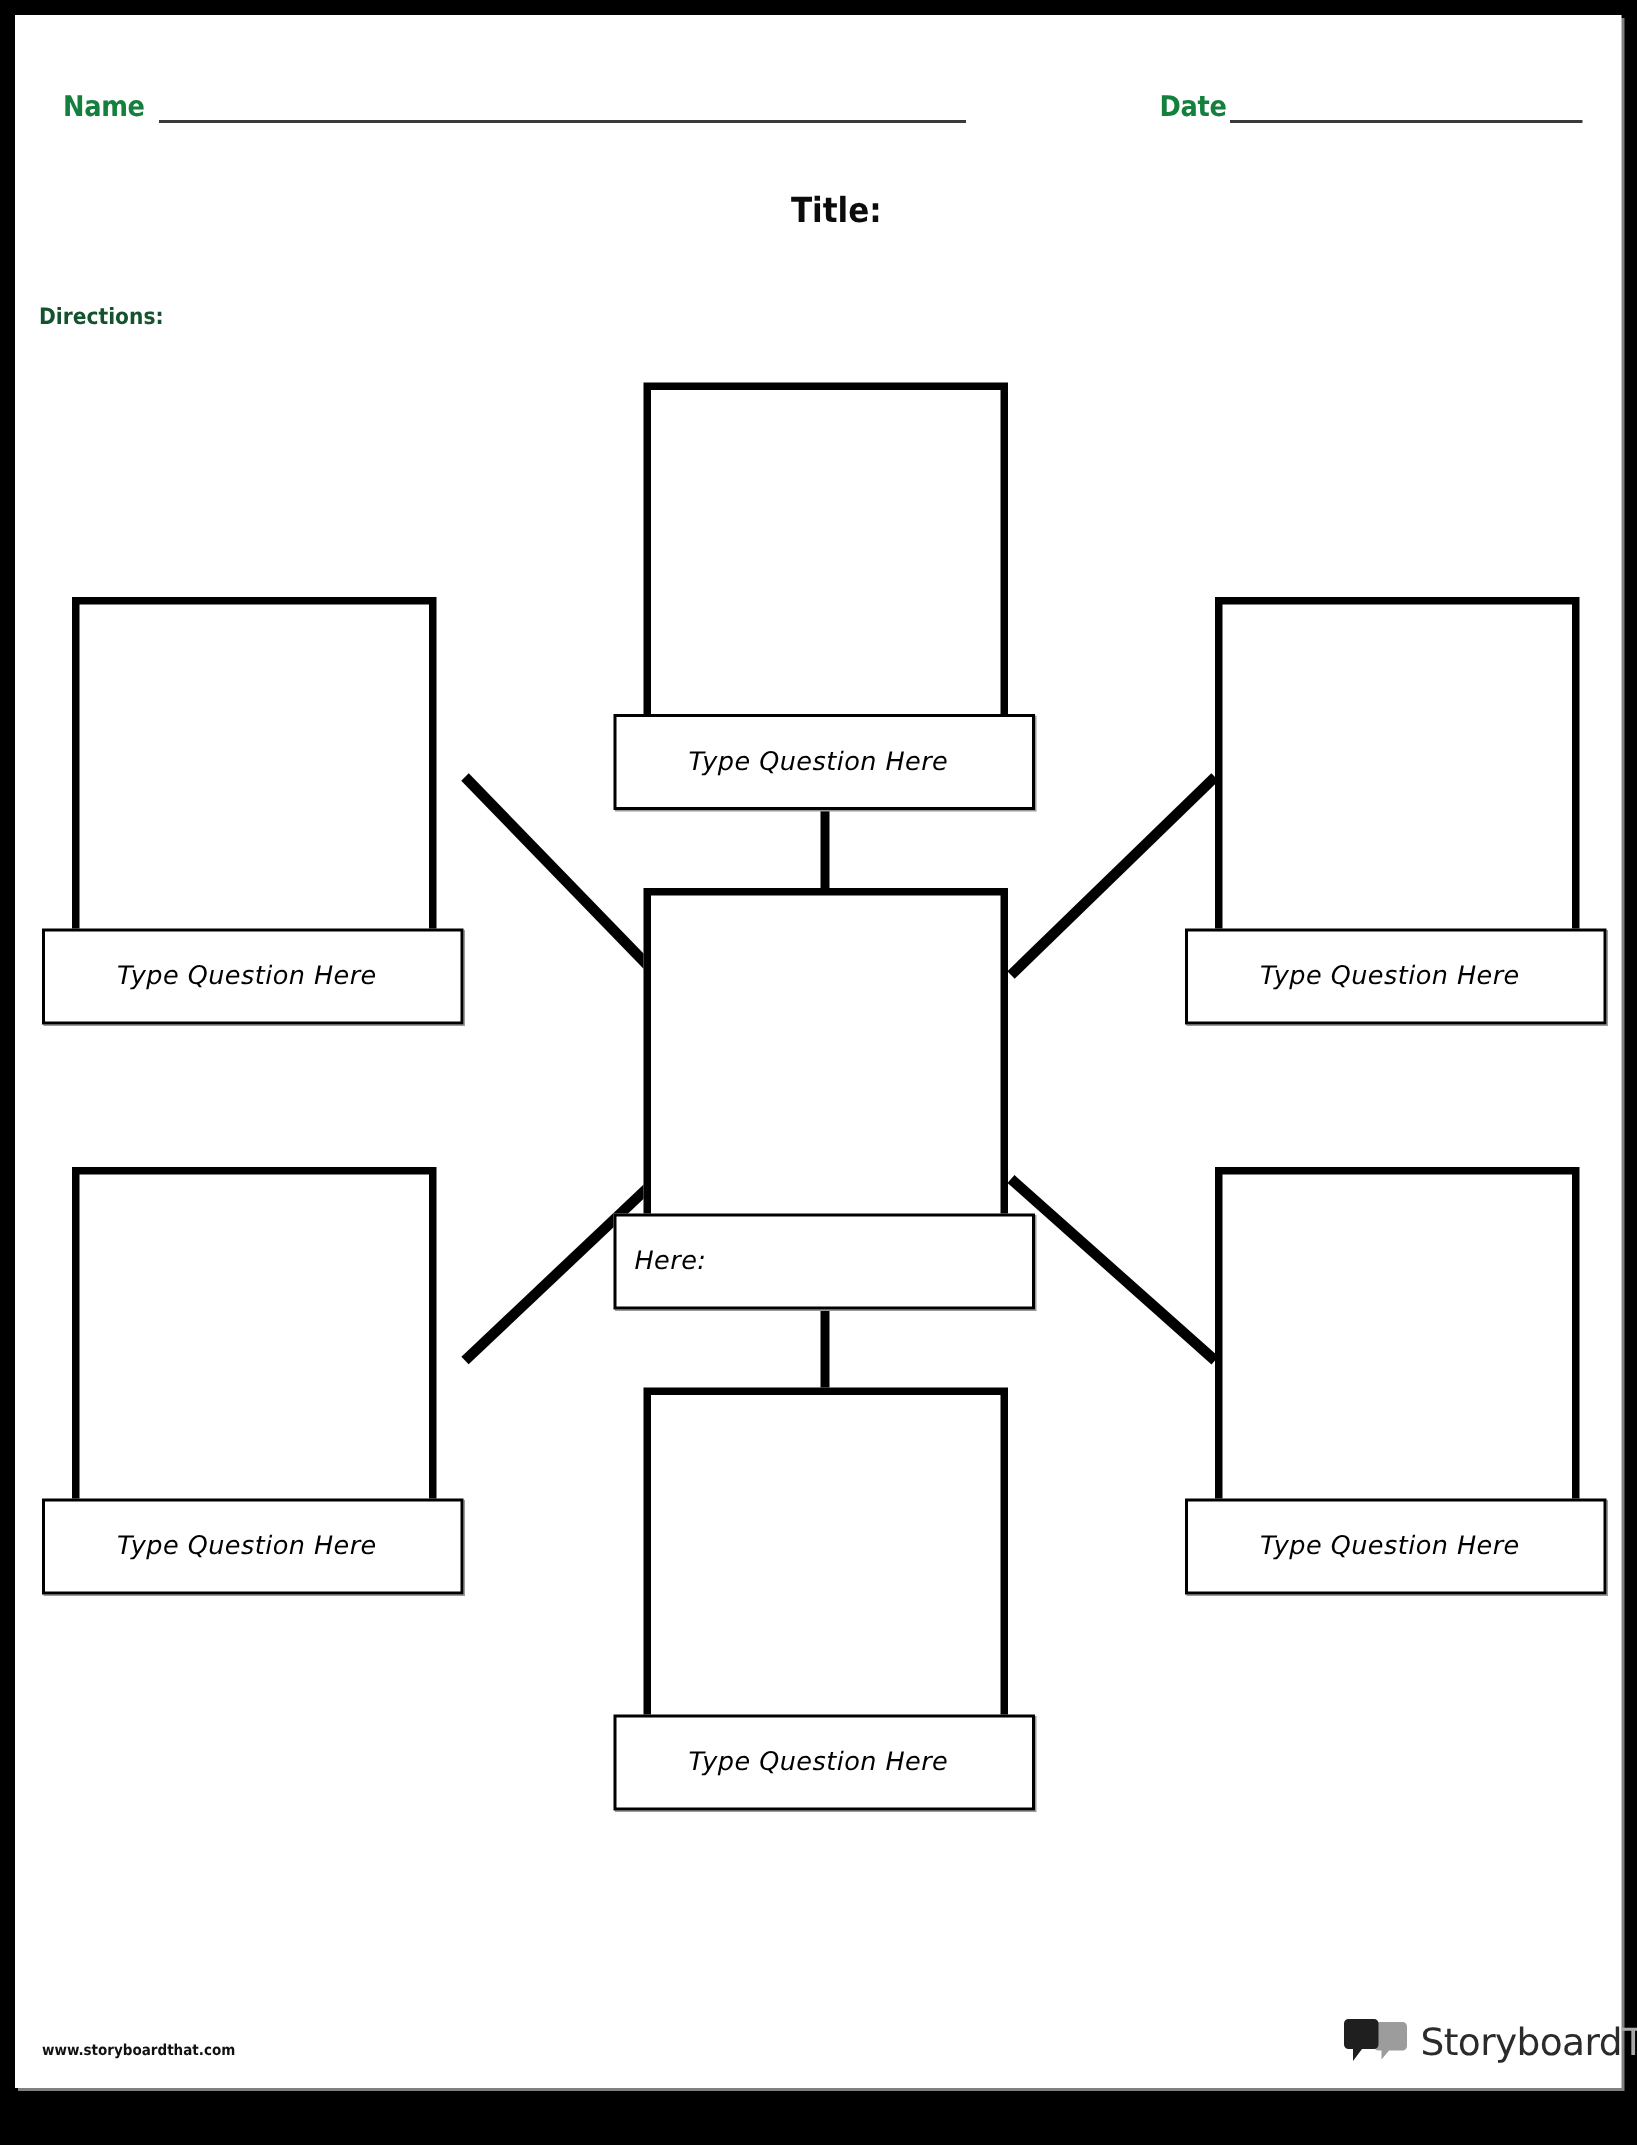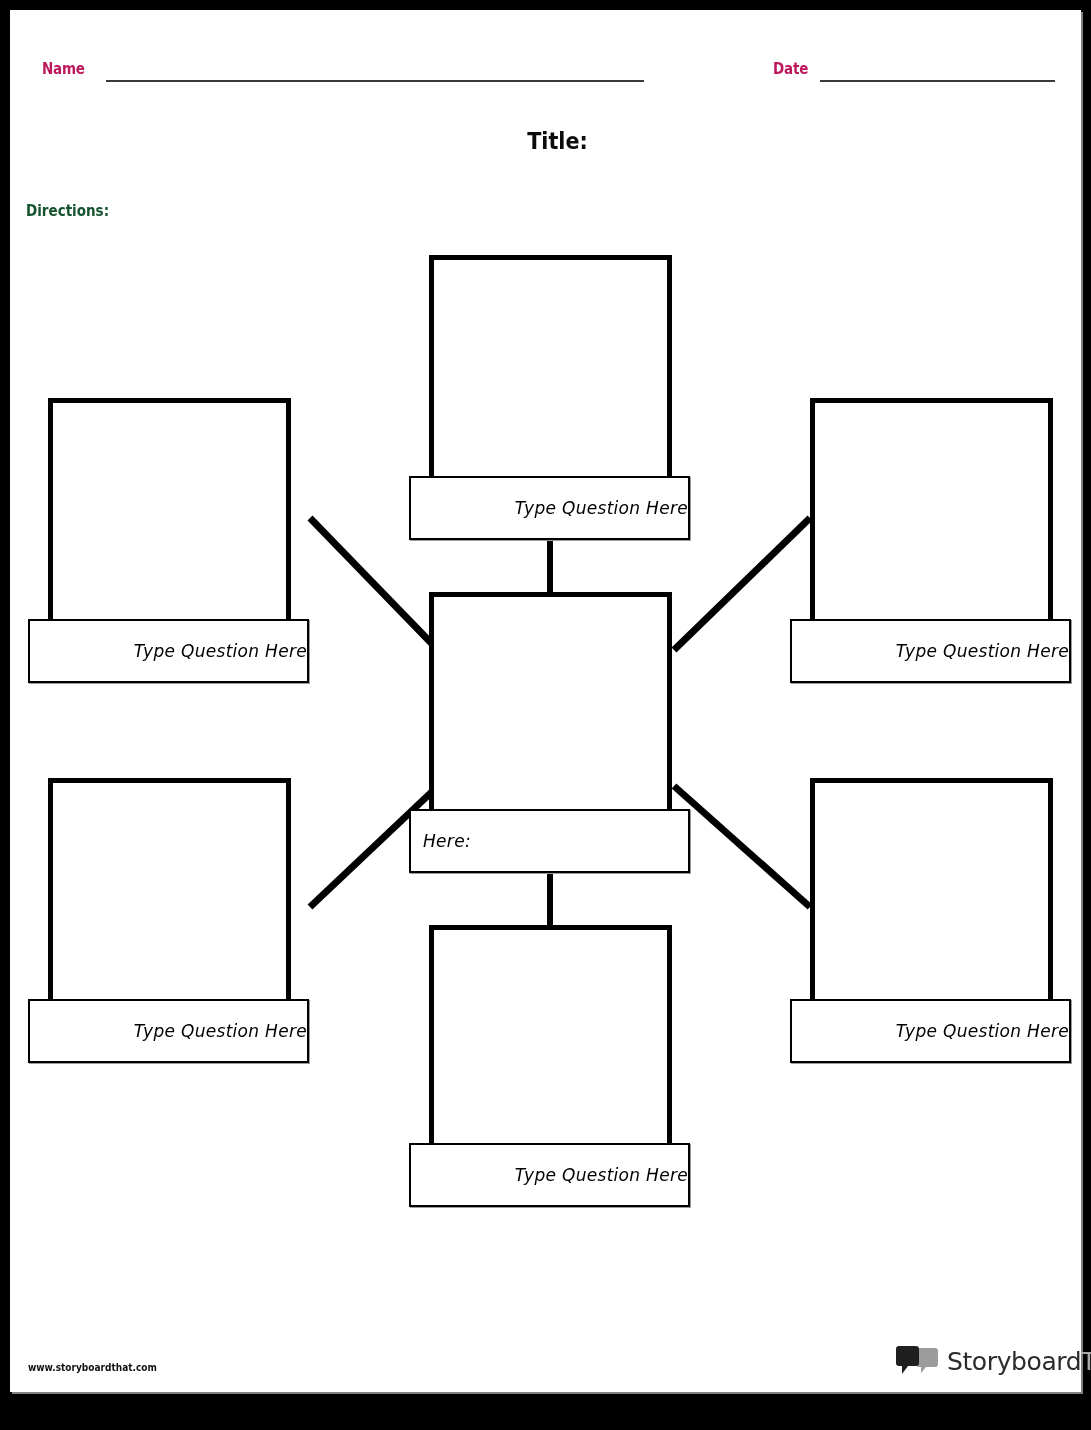--- a/index.html
+++ b/index.html
@@ -23,22 +23,22 @@
     height: 1382px;
     background: #ffffff;
     box-shadow: 2px 2px 0 0 #808080;
   }
 
   
   .hdr-label {
     position: absolute;
     font-family: "DejaVu Sans Condensed", "Liberation Sans Narrow", "Liberation Sans", sans-serif;
     font-weight: 700;
-    font-size: 15px;
-    color: #be185d;
+    font-size: 19px;
+    color: #15803d;
     letter-spacing: -0.2px;
     white-space: nowrap;
   }
   #name-label { left: 32px; top: 50px; }
   #date-label { left: 763px; top: 50px; }
 
   .rule {
     position: absolute;
     height: 0;
     border-bottom: 2px solid #3a3a3a;
@@ -104,21 +104,21 @@
     box-shadow: 1px 1px 0 0 #9a9a9a;
   }
   .caption span {
     display: block;
     width: 100%;
     font-family: "DejaVu Sans", sans-serif;
     font-style: italic;
     font-size: 17px;
     font-weight: 400;
     color: #000000;
-    text-align: right;
+    text-align: left;
     letter-spacing: 0.3px;
     padding-left: 48px;
   }
   .caption.left-text span {
     text-align: left;
     padding-left: 12px;
   }
 
   
   #site-url {

